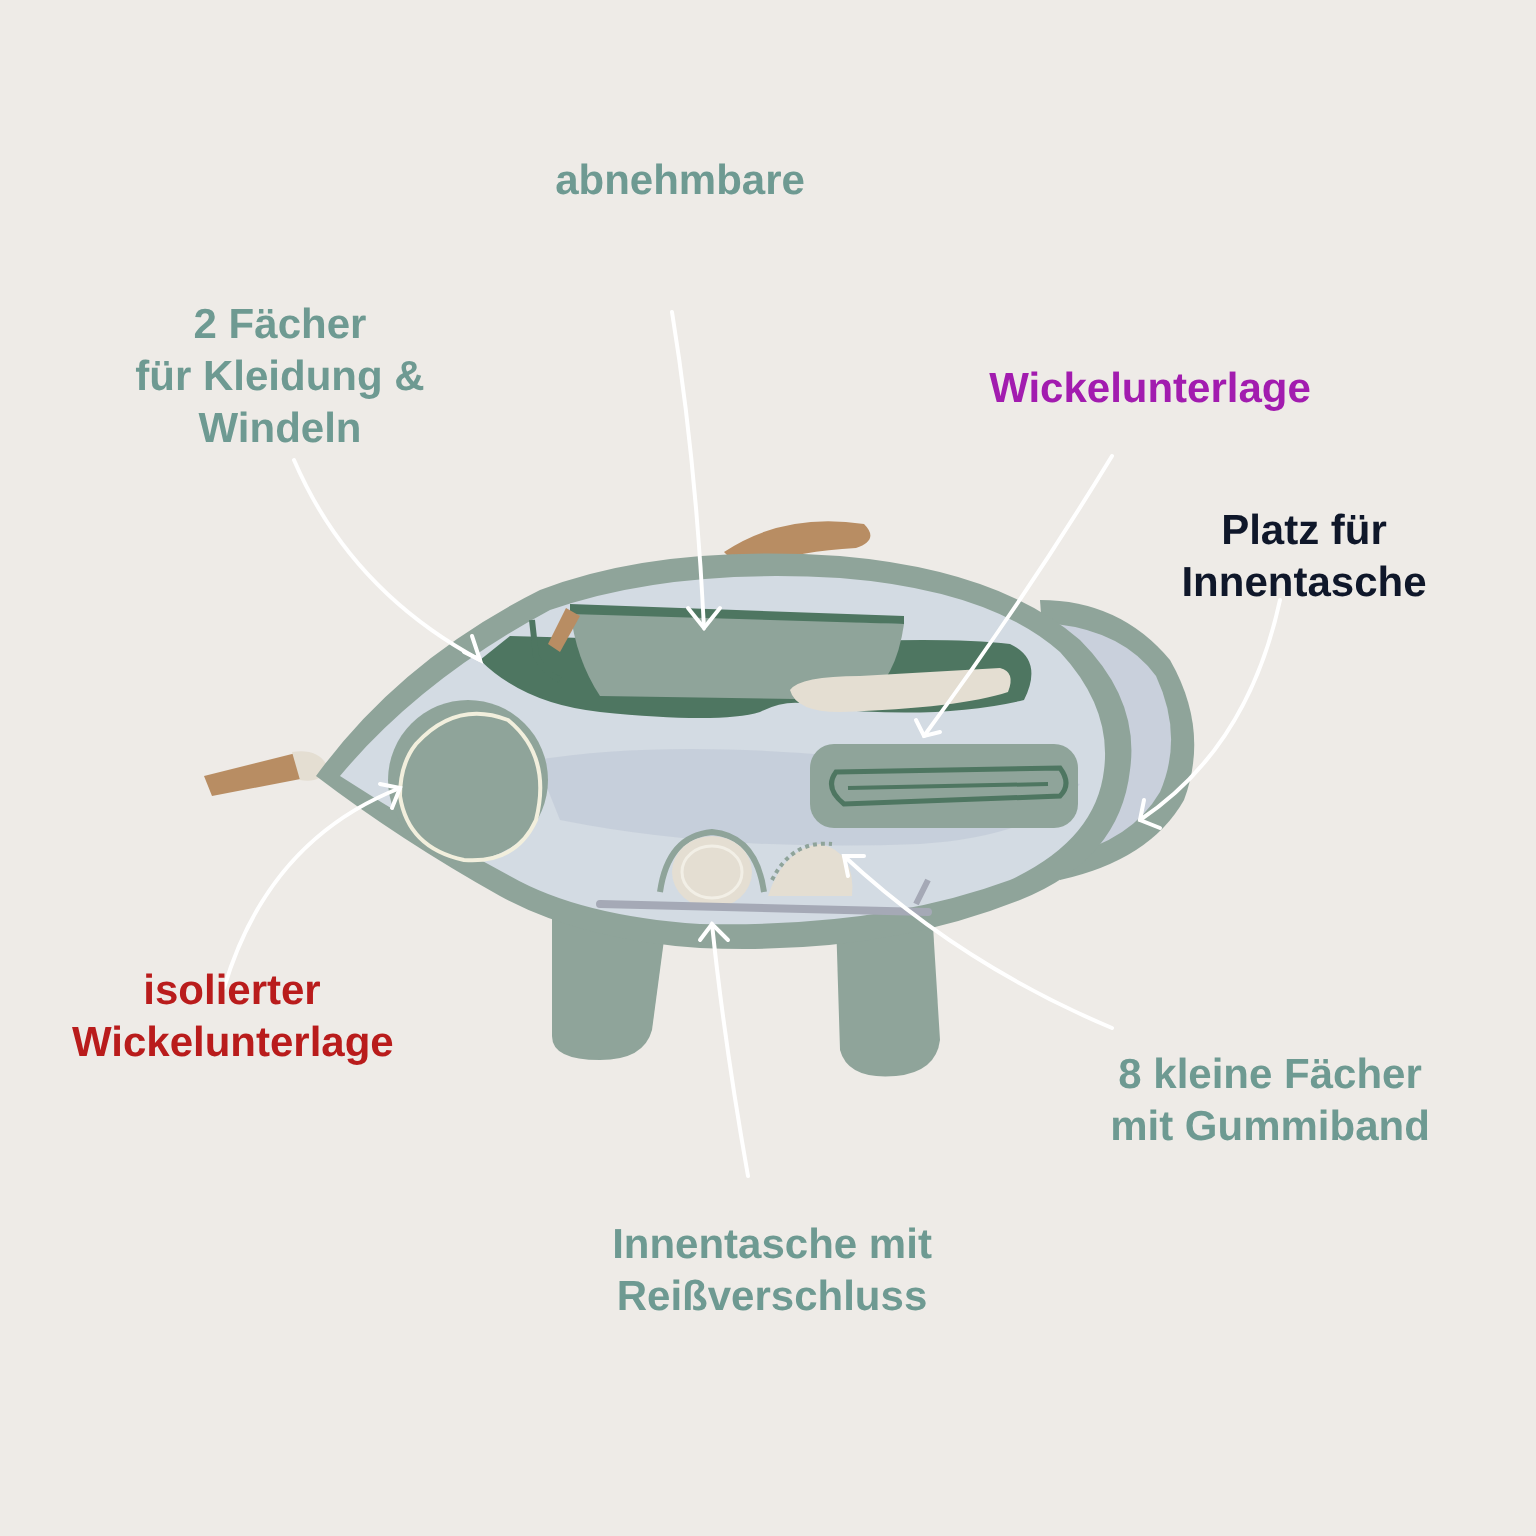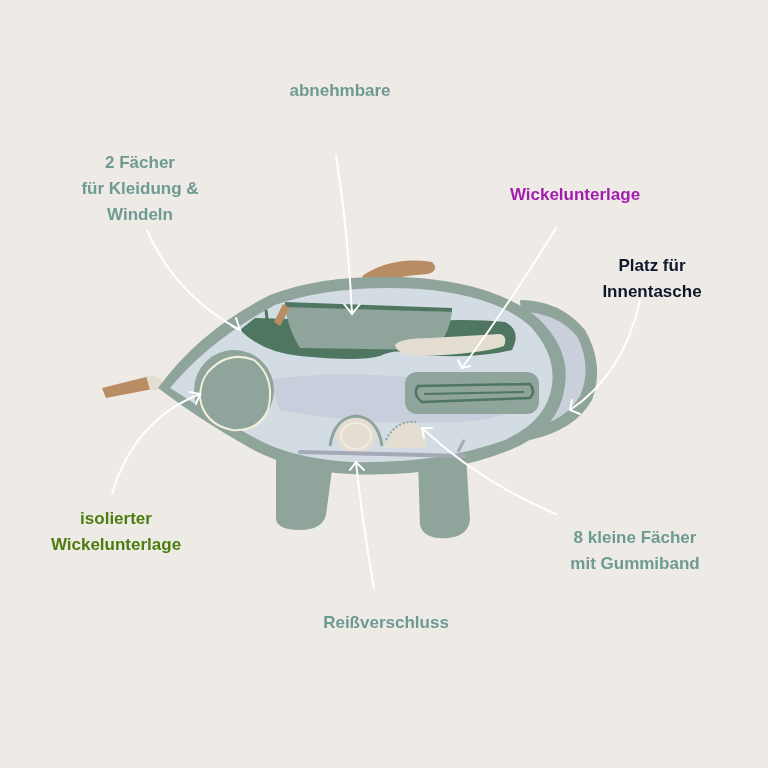--- a/index.html
+++ b/index.html
@@ -2,21 +2,21 @@
 <html><head>
 <meta charset="utf-8">
 <style>
   html, body { margin:0; padding:0; }
   body { width:768px; height:768px; background:#eeebe7; position:relative; overflow:hidden; }
   .stage { position:absolute; left:0; top:0; width:768px; height:768px; }
   .label {
     position:absolute;
     font-family:"Liberation Sans", sans-serif;
     font-weight:bold;
-    font-size:17px;
+    font-size:21px;
     line-height:26px;
     text-align:center;
     white-space:nowrap;
   }
   .label span { display:block; }
   svg { position:absolute; left:0; top:0; }
 </style>
 </head>
 <body>
 
@@ -103,27 +103,28 @@
 
   <div class="label" style="left:490px; top:182px; width:170px; color:#a21caf;">
     <span>Wickelunterlage</span>
   </div>
 
   <div class="label" style="left:580px; top:253px; width:144px; color:#0f172a;">
     <span>Platz für</span>
     <span>Innentasche</span>
   </div>
 
-  <div class="label" style="left:36px; top:506px; width:160px; color:#4d7c0f;text-align:center;">
+  <div class="label" style="left:36px; top:483px; width:160px; color:#b91c1c;text-align:center;">
     <span>isolierter</span>
     <span>Wickelunterlage</span>
   </div>
 
   <div class="label" style="left:550px; top:525px; width:170px; color:#6e9a92;">
     <span>8 kleine Fächer</span>
     <span>mit Gummiband</span>
   </div>
 
   <div class="label" style="left:296px; top:610px; width:180px; color:#6e9a92;">
+    <span>Innentasche mit</span>
     <span>Reißverschluss</span>
   </div>
 
 </div>
 
 </body></html>

